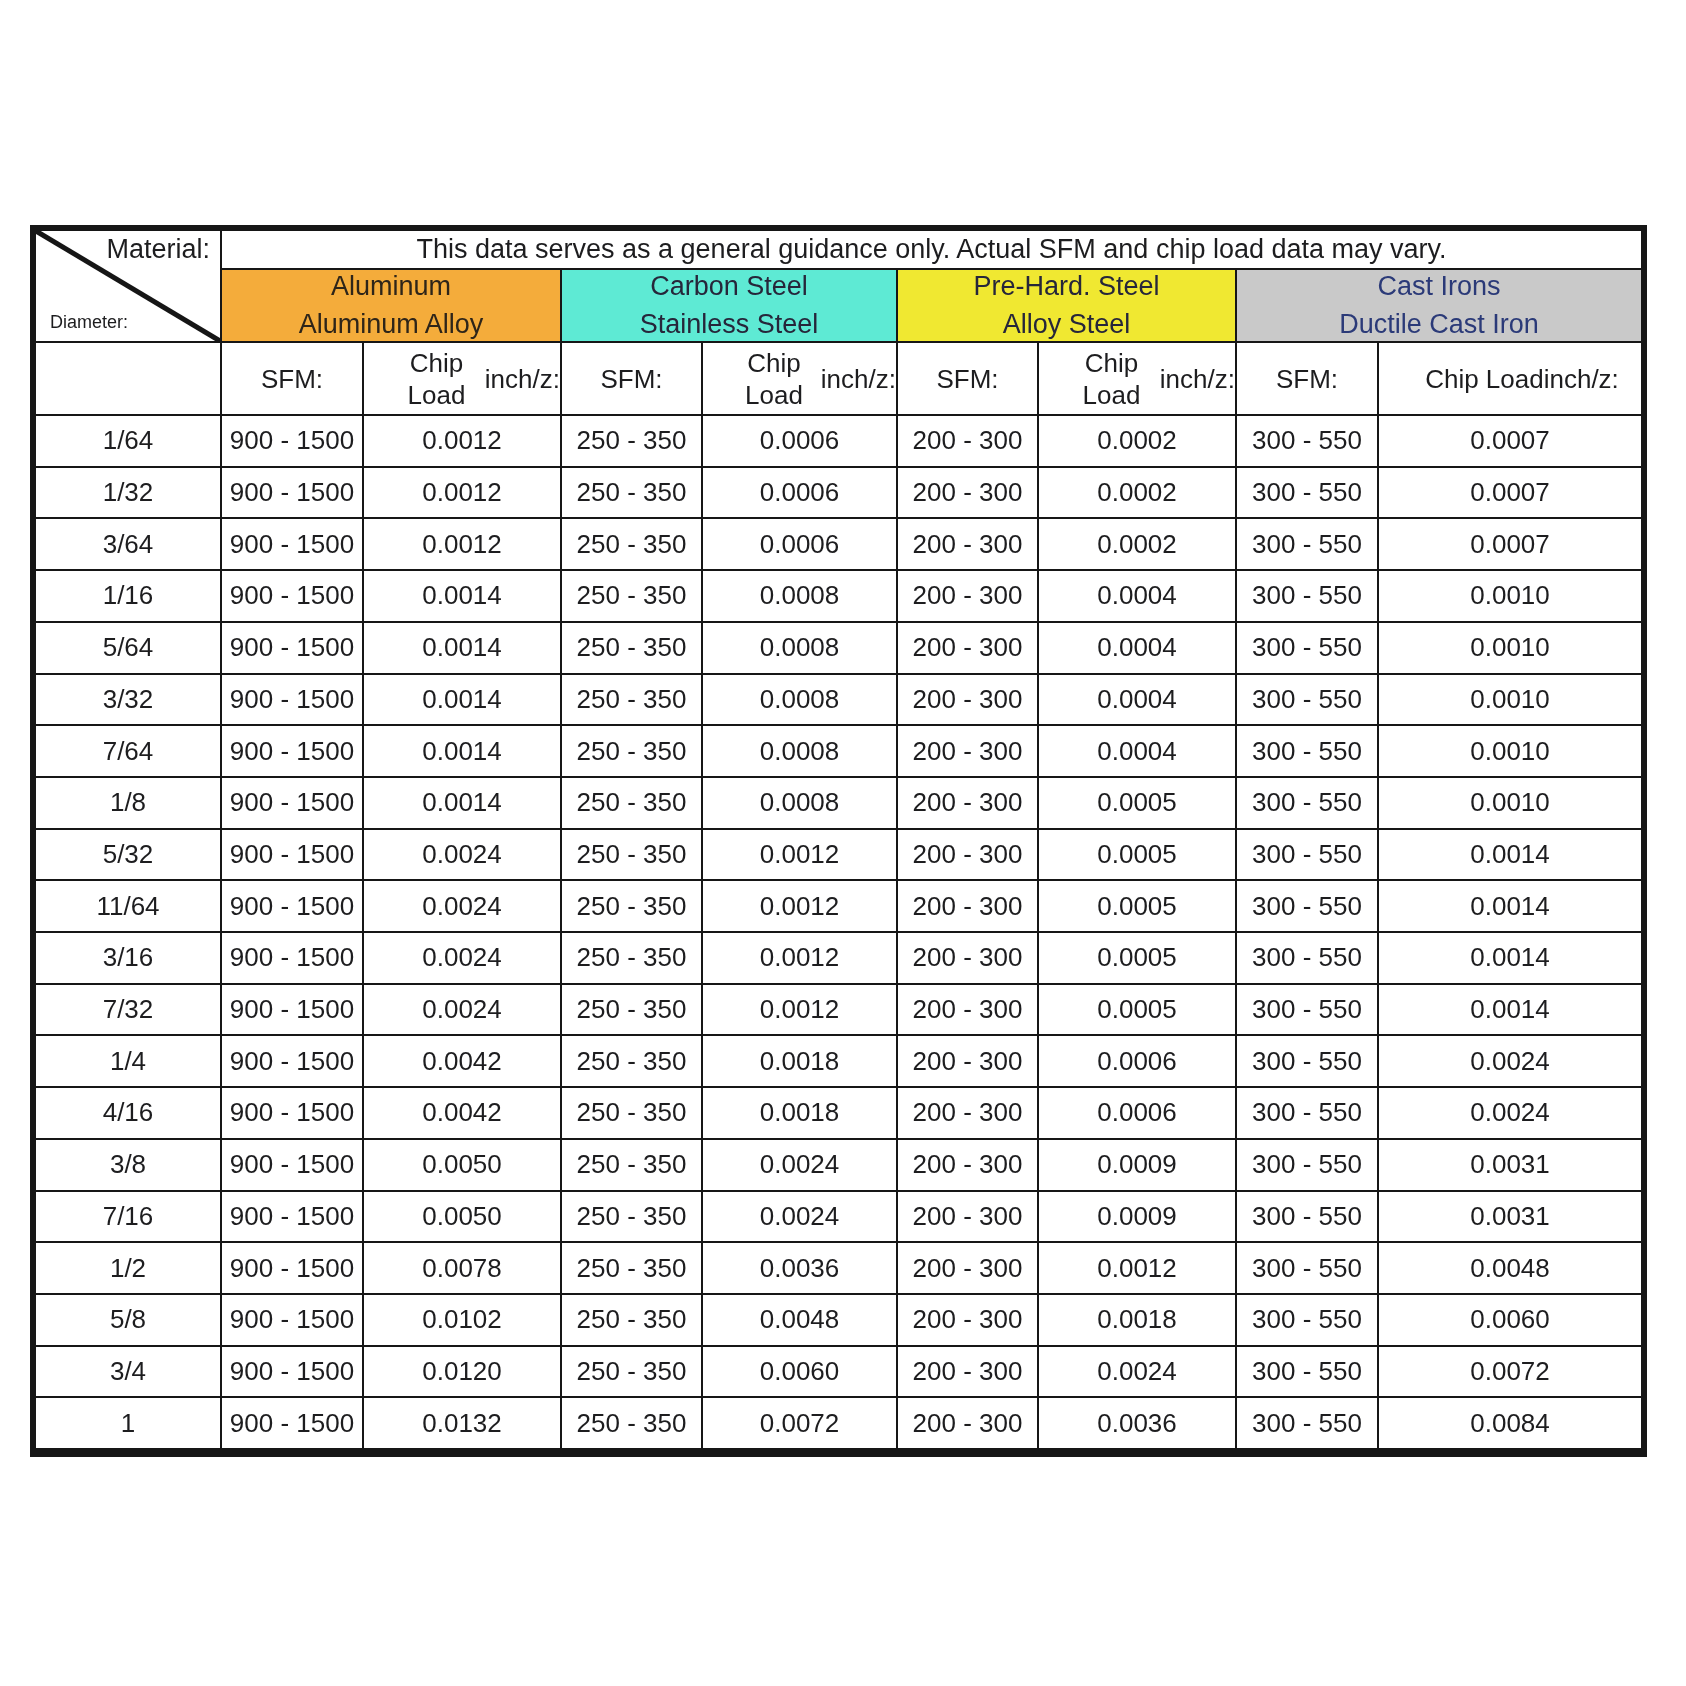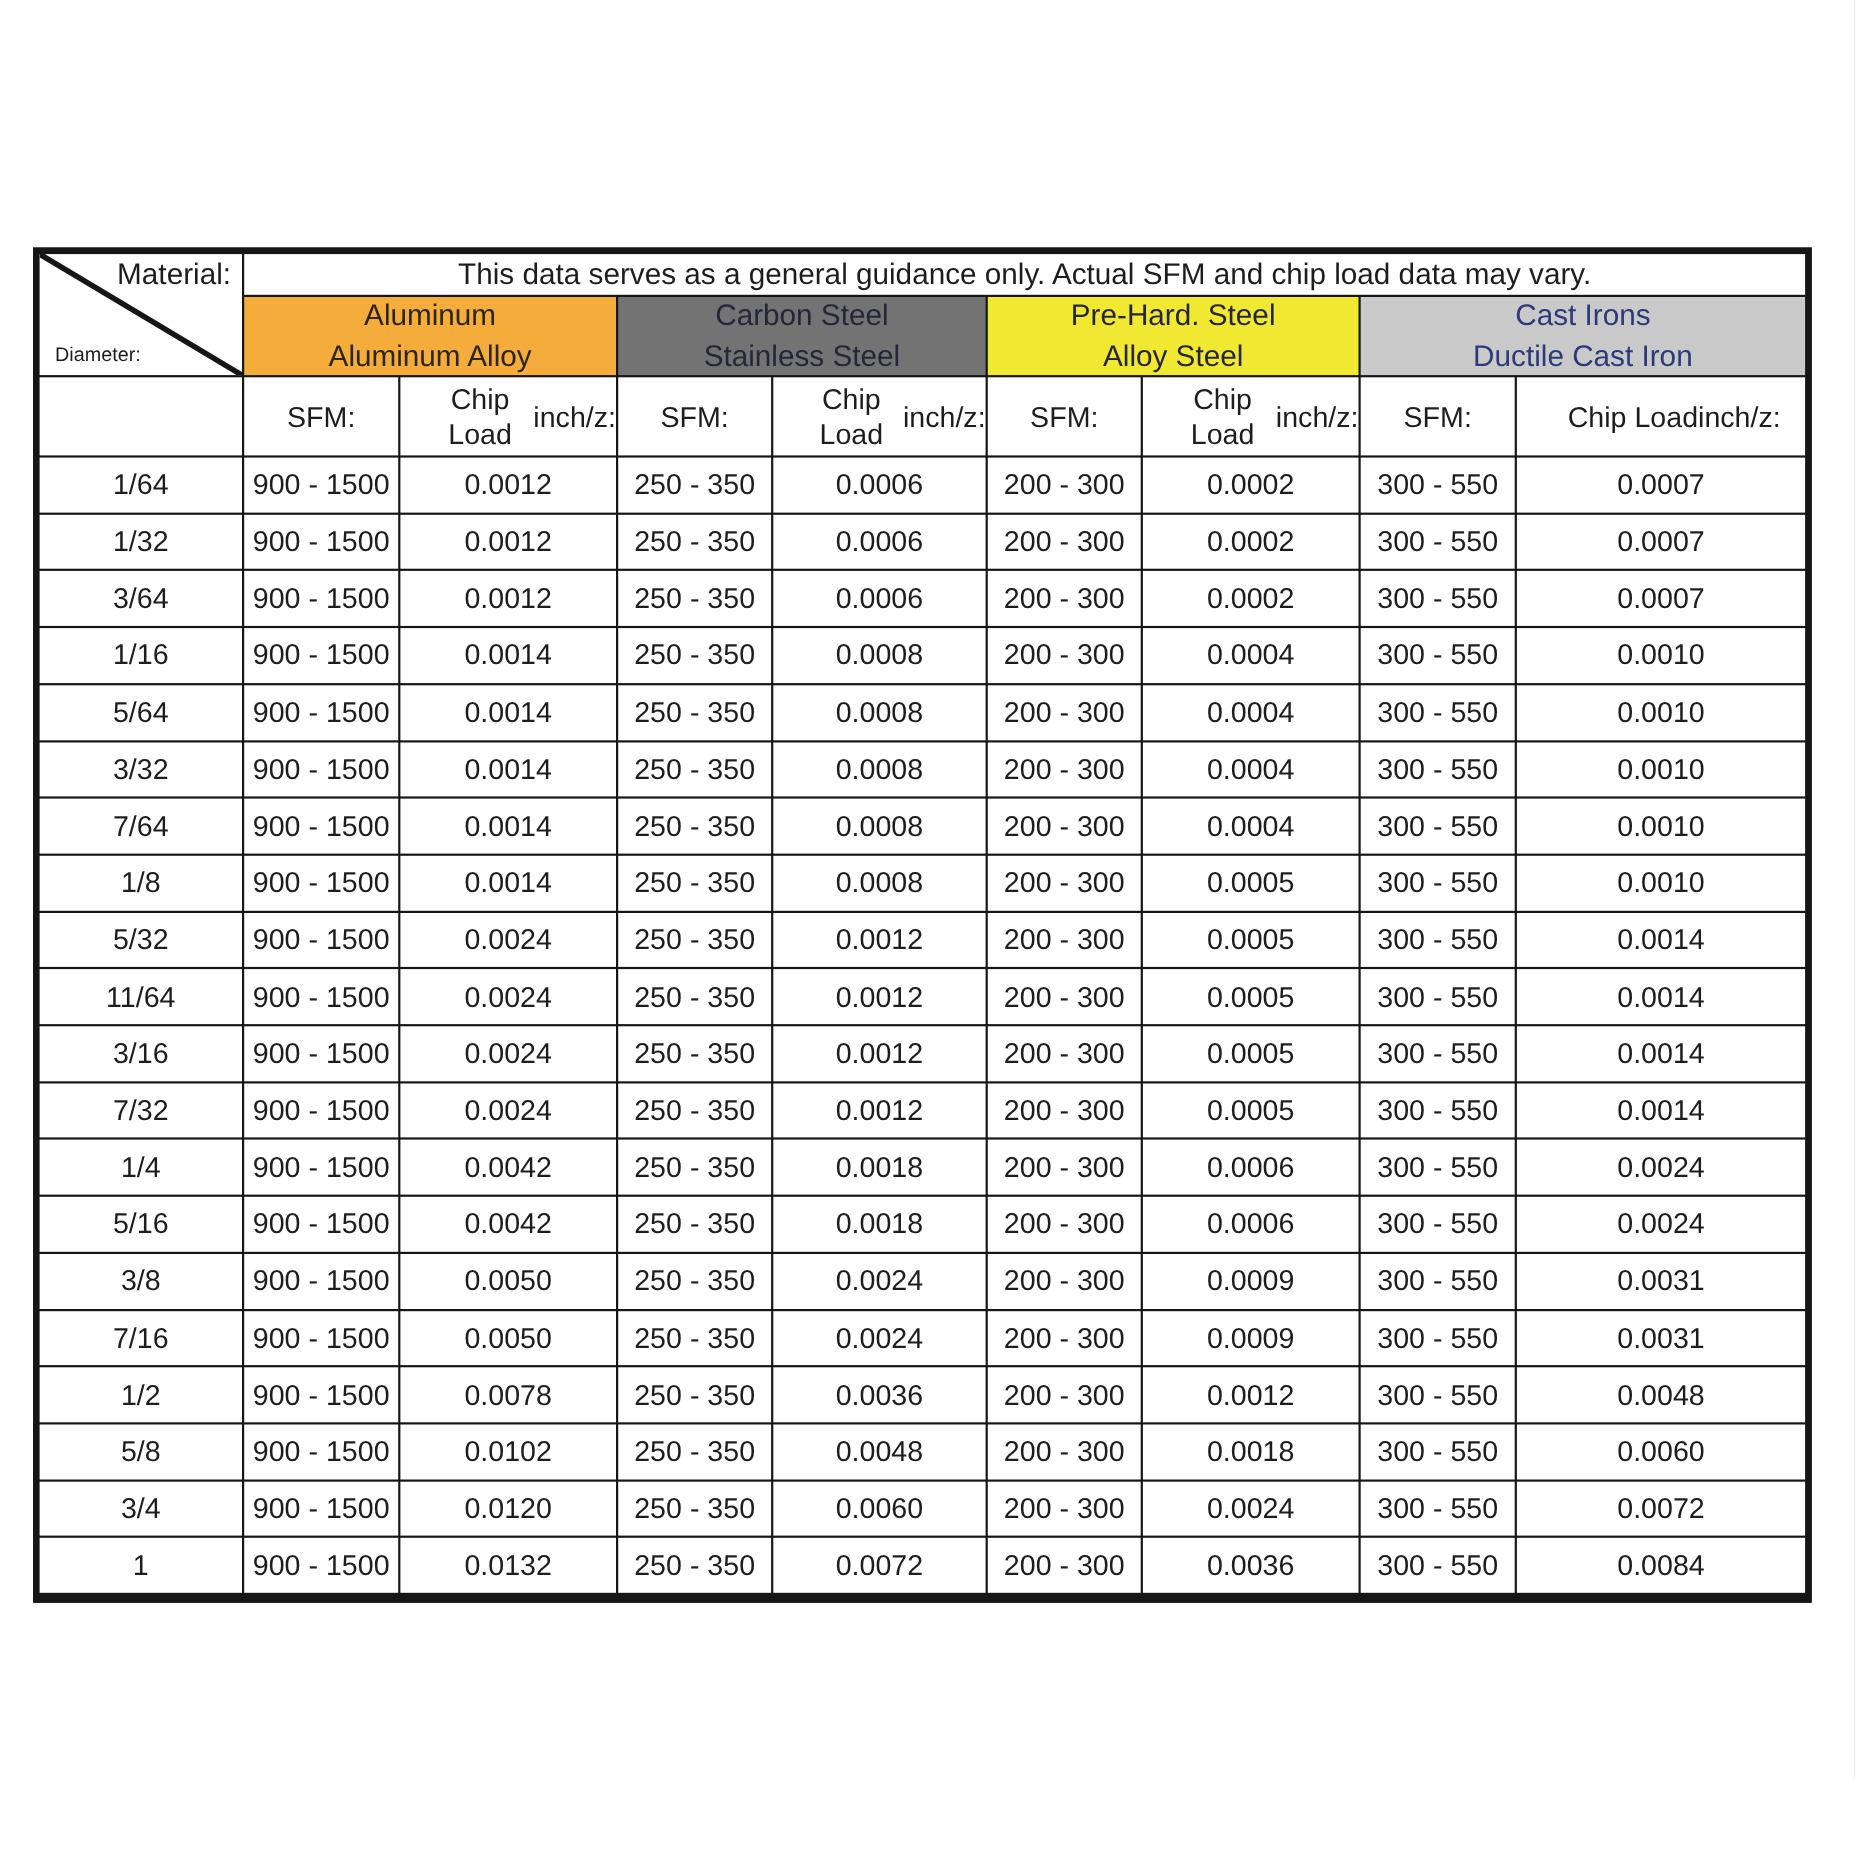--- a/index.html
+++ b/index.html
@@ -45,21 +45,21 @@
       <span class="corner-material">Material:</span>
       <span class="corner-diameter">Diameter:</span>
     </div>
 
     <div class="cell note-cell">This data serves as a general guidance only. Actual SFM and chip load data may vary.</div>
 
     <div class="cell group-header" style="background: rgb(244, 172, 59); color: rgb(46, 37, 25);">
       <span>Aluminum</span>
       <span>Aluminum Alloy</span>
     </div>
-    <div class="cell group-header" style="background: #737373; color: rgb(38, 38, 58);">
+    <div class="cell group-header" style="background: #5eead4; color: rgb(38, 38, 58);">
       <span>Carbon Steel</span>
       <span>Stainless Steel</span>
     </div>
     <div class="cell group-header" style="background: rgb(240, 232, 49); color: rgb(38, 38, 58);">
       <span>Pre-Hard. Steel</span>
       <span>Alloy Steel</span>
     </div>
     <div class="cell group-header" style="background: rgb(201, 201, 201); color: rgb(43, 58, 120);">
       <span>Cast Irons</span>
       <span>Ductile Cast Iron</span>
@@ -198,21 +198,21 @@
       <div class="cell data-cell">0.0014</div>
       <div class="cell data-cell">1/4</div>
       <div class="cell data-cell">900 - 1500</div>
       <div class="cell data-cell">0.0042</div>
       <div class="cell data-cell">250 - 350</div>
       <div class="cell data-cell">0.0018</div>
       <div class="cell data-cell">200 - 300</div>
       <div class="cell data-cell">0.0006</div>
       <div class="cell data-cell">300 - 550</div>
       <div class="cell data-cell">0.0024</div>
-      <div class="cell data-cell">5/16</div>
+      <div class="cell data-cell">4/16</div>
       <div class="cell data-cell">900 - 1500</div>
       <div class="cell data-cell">0.0042</div>
       <div class="cell data-cell">250 - 350</div>
       <div class="cell data-cell">0.0018</div>
       <div class="cell data-cell">200 - 300</div>
       <div class="cell data-cell">0.0006</div>
       <div class="cell data-cell">300 - 550</div>
       <div class="cell data-cell">0.0024</div>
       <div class="cell data-cell">3/8</div>
       <div class="cell data-cell">900 - 1500</div>

